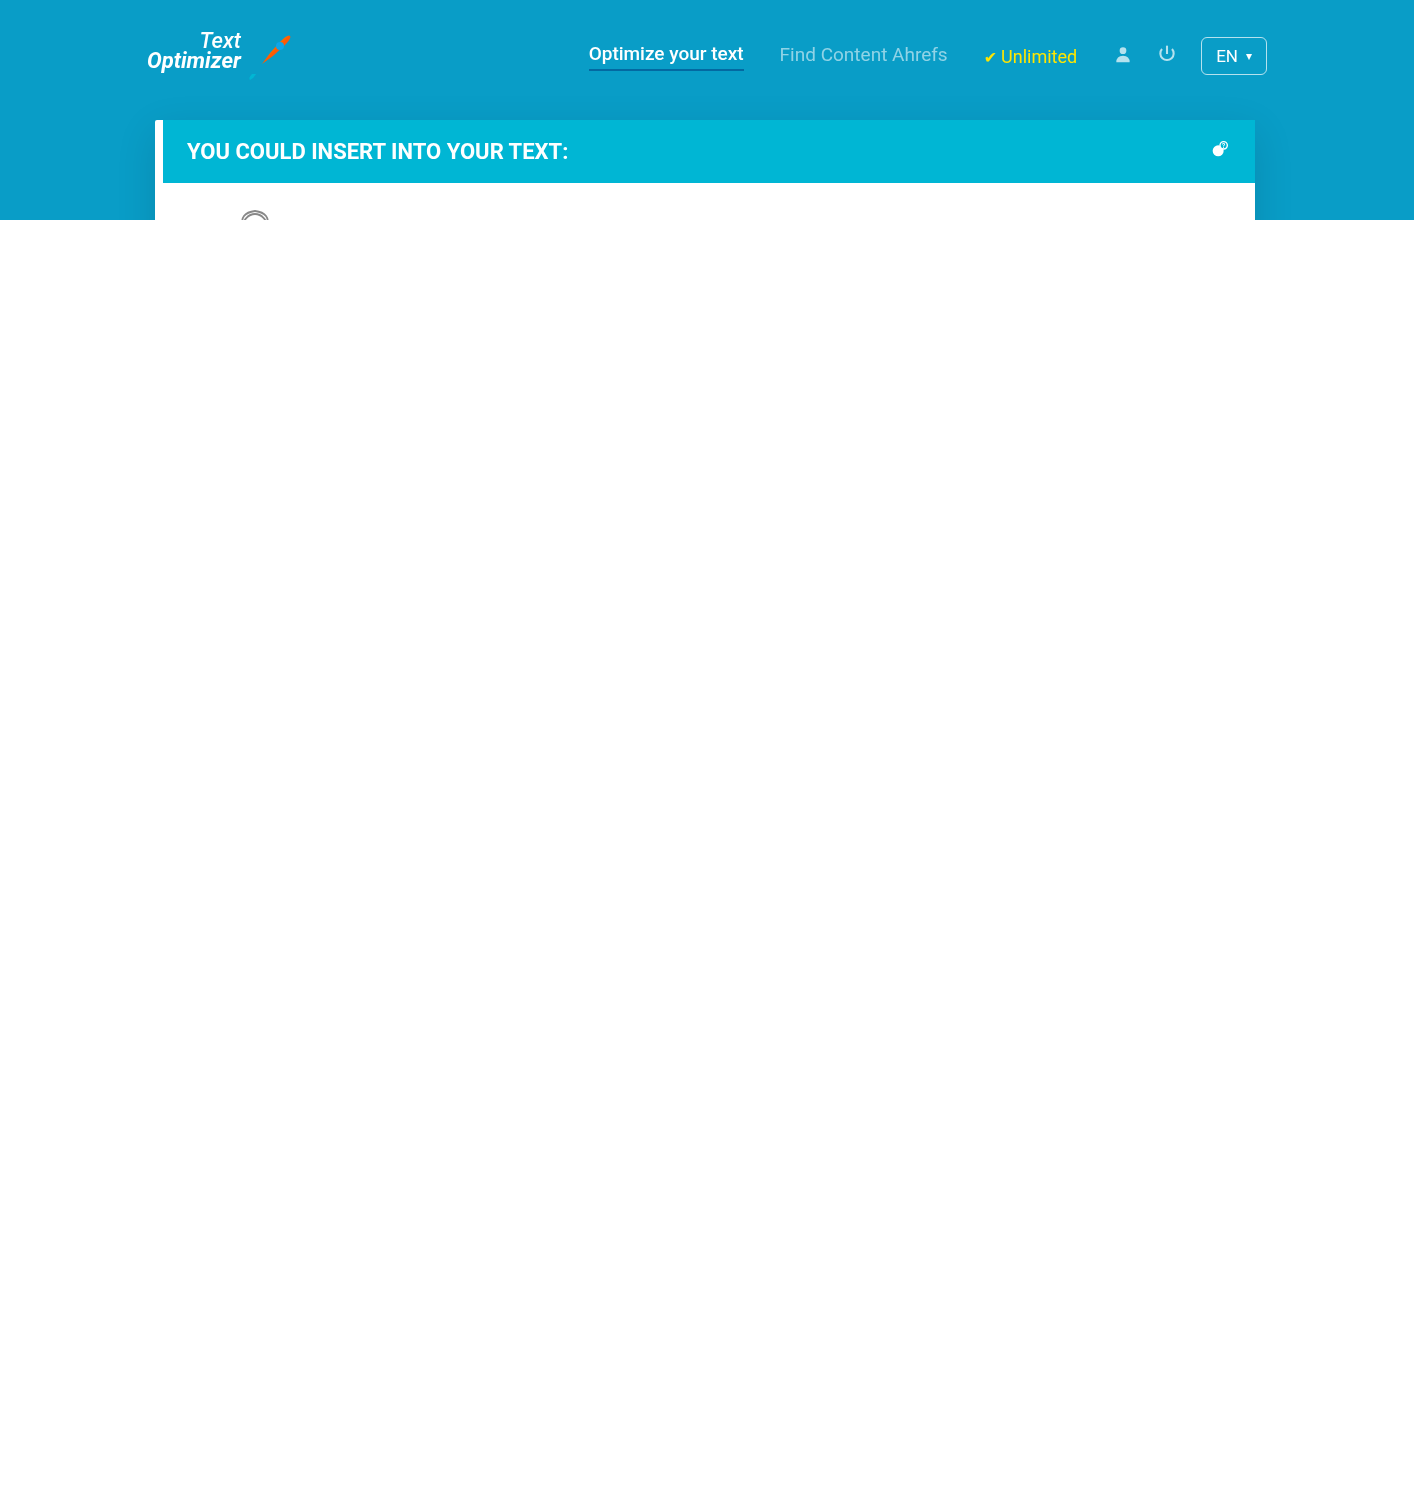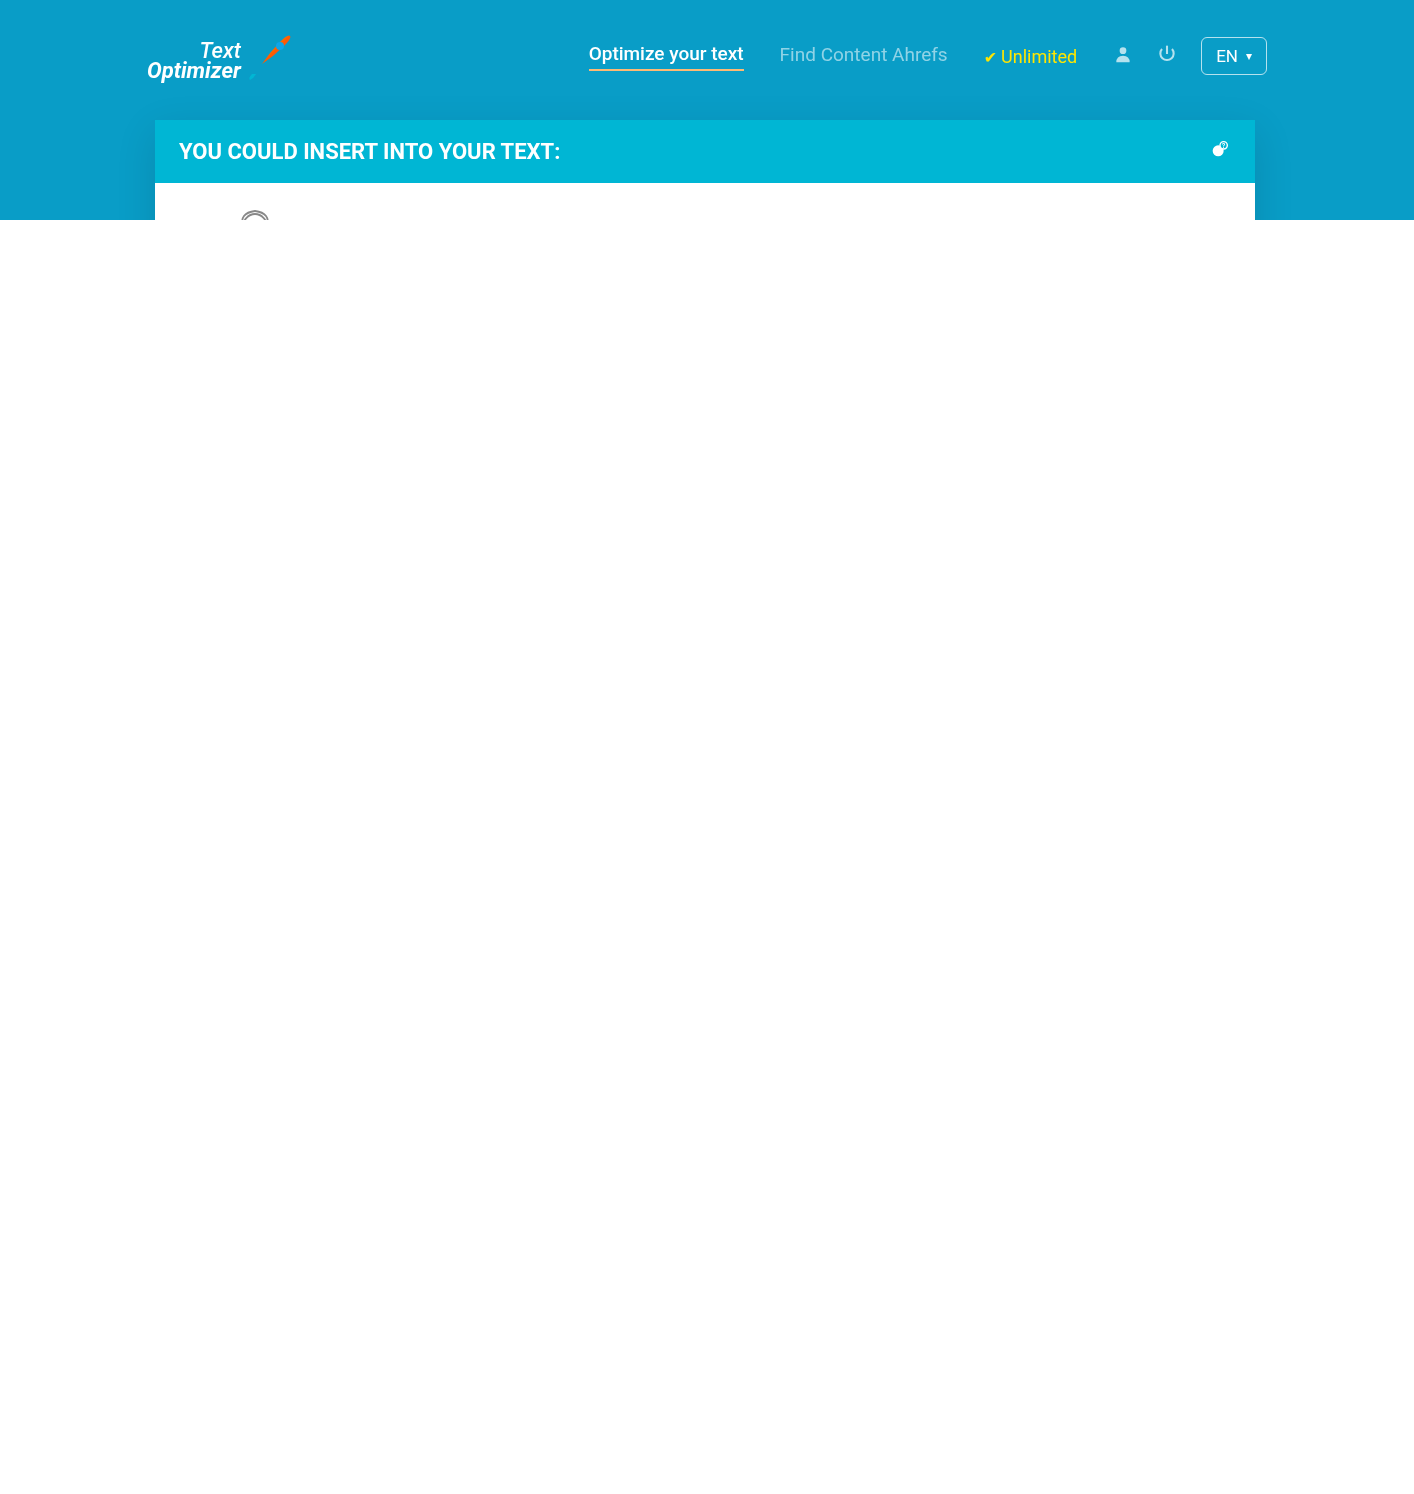--- a/index.html
+++ b/index.html
@@ -18,21 +18,21 @@
   }
   .nav {
     display: flex;
     align-items: center;
     max-width: 1240px;
     margin: 0 auto;
     padding: 0 60px;
   }
   .logo {
     display: flex;
-    align-items: flex-end;
+    align-items: flex-start;
     gap: 3px;
   }
   .logo-text {
     display: flex;
     flex-direction: column;
     color: #fff;
     font-style: italic;
     line-height: 1;
     text-align: right;
   }
@@ -55,21 +55,21 @@
     margin-left: auto;
     align-items: center;
     font-size: 19px;
   }
   .nav-link {
     color: #fff;
     cursor: pointer;
     padding-bottom: 4px;
   }
   .nav-link.active {
-    border-bottom: 2px solid #fdba74;
+    border-bottom: 2px solid #0369a1;
     font-weight: 500;
   }
   .nav-link.faded {
     color: rgba(255,255,255,0.55);
   }
   .unlimited {
     color: #ffe600;
     font-weight: 400;
     font-size: 18px;
   }
@@ -114,20 +114,21 @@
   }
   .card-header {
     background: #00b6d4;
     color: #fff;
     font-weight: 700;
     font-size: 22px;
     padding: 18px 24px;
     display: flex;
     align-items: center;
     justify-content: space-between;
+    margin-left: 8px;
   }
   .card-header-icon {
     color: #fff;
     position: relative;
   }
   .card-body {
     padding: 22px 24px 30px;
   }
   .illustration {
     width: 160px;

